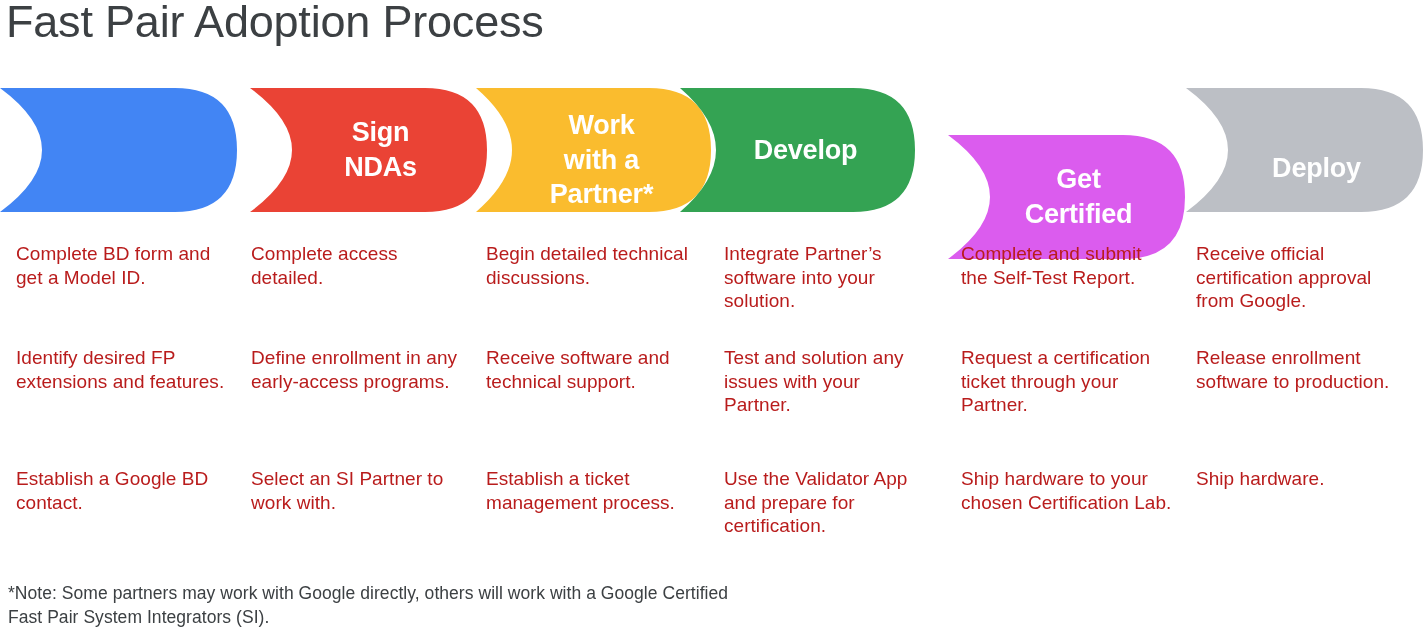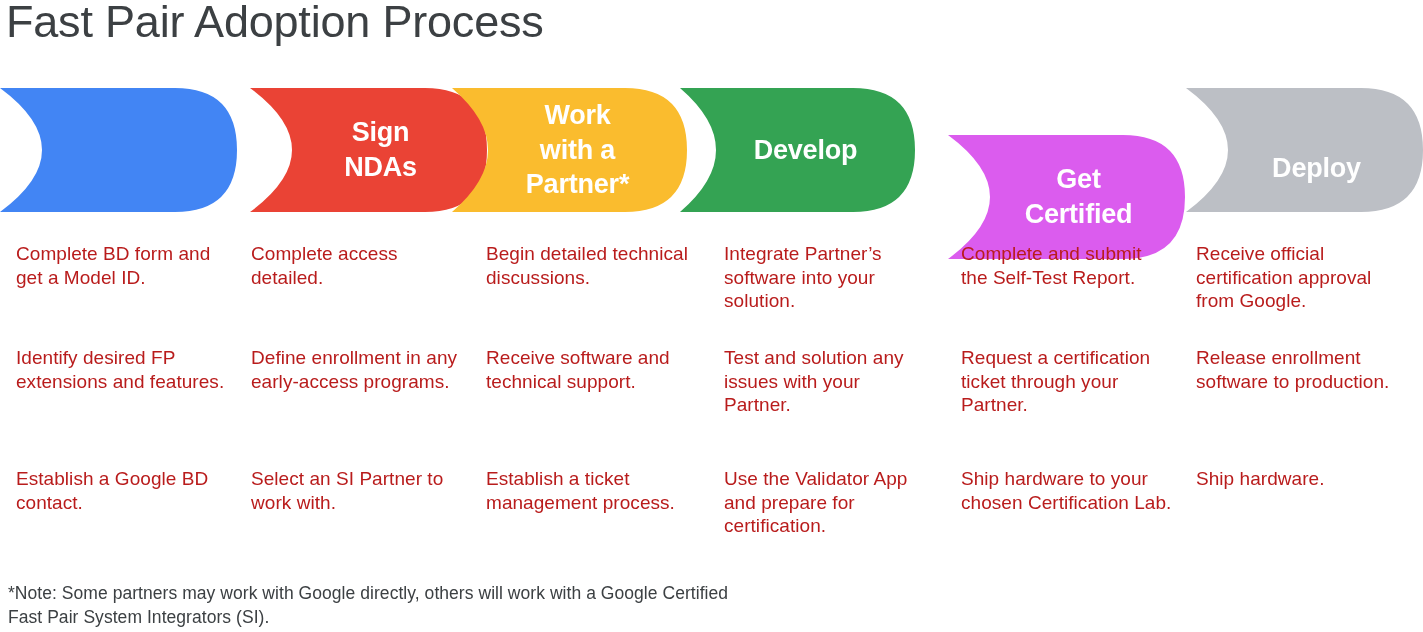--- a/index.html
+++ b/index.html
@@ -113,21 +113,21 @@
   </div>
 
   <div class="banner" style="left:250px; width:237px;">
     <svg class="banner-svg" viewBox="0 0 237 124" preserveAspectRatio="none">
       <path d="M0,0 L175,0 Q237,0 237,62 Q237,124 175,124 L0,124 Q42,93 42,62 Q42,31 0,0 Z" fill="#ea4335"></path>
     </svg>
     <span class="banner-label" style="color: rgb(255, 255, 255);">Sign
 NDAs</span>
   </div>
 
-  <div class="banner" style="left:452px; width:235px;">
+  <div class="banner" style="left:476px; width:235px;align-items:flex-end;">
     <svg class="banner-svg" viewBox="0 0 235 124" preserveAspectRatio="none">
       <path d="M0,0 L173,0 Q235,0 235,62 Q235,124 173,124 L0,124 Q36,93 36,62 Q36,31 0,0 Z" fill="#fabc2e"></path>
     </svg>
     <span class="banner-label wide-pad" style="color: rgb(255, 255, 255);">Work
 with a
 Partner*</span>
   </div>
 
   <div class="banner" style="left:680px; width:235px;align-items:center;">
     <svg class="banner-svg" viewBox="0 0 235 124" preserveAspectRatio="none">

